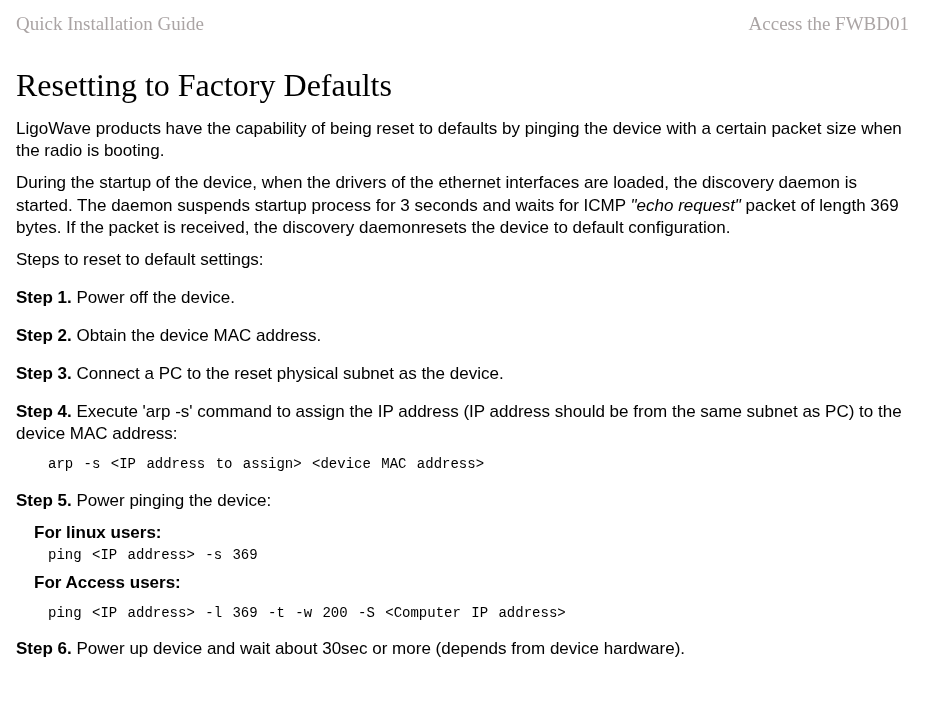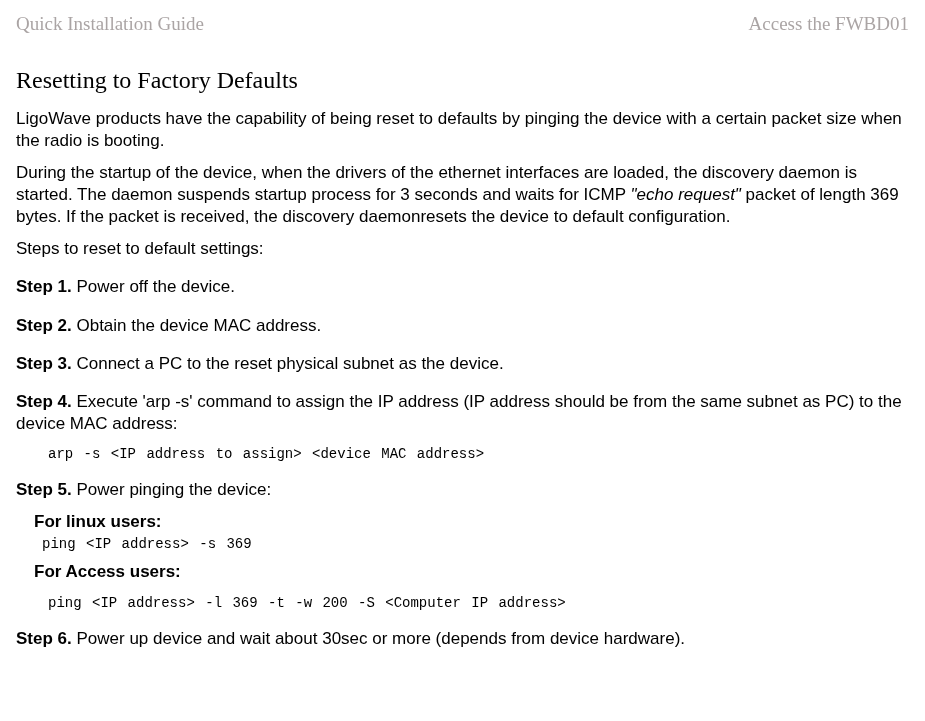--- a/index.html
+++ b/index.html
@@ -17,21 +17,21 @@
       justify-content: space-between;
       font-family: "Times New Roman", Times, serif;
       color: rgba(100, 90, 90, 0.55);
       font-size: 19px;
       margin-bottom: 28px;
       gap: 19px;
     }
     h1 {
       font-family: "Times New Roman", Times, serif;
       font-weight: normal;
-      font-size: 24px;
+      font-size: 32px;
       margin: 0 0 12px 0;
     }
     p {
       margin: 0 0 10px 0;
     }
     .italic {
       font-style: italic;
     }
     .bold {
       font-weight: bold;
@@ -87,21 +87,21 @@
 </p>
 
 <div class="code">arp -s &lt;IP address to assign&gt; &lt;device MAC address&gt;</div>
 
 <p class="step-line">
   <span class="bold">Step 5.</span><span> Power pinging the device:</span>
 </p>
 
 <div class="linux-block">
   <div class="bold">For linux users:</div>
-  <div class="code" style="margin-left:8px;">ping &lt;IP address&gt; -s 369</div>
+  <div class="code" style="margin-left:14px;">ping &lt;IP address&gt; -s 369</div>
 </div>
 
 <div class="windows-block">
   <div class="bold" style="margin-bottom:10px;">For Access users:</div>
   <div class="code" style="margin-left:14px;">ping &lt;IP address&gt; -l 369 -t -w 200 -S &lt;Computer IP address&gt;</div>
 </div>
 
 <p class="step-line">
   <span class="bold">Step 6.</span><span> Power up device and wait about 30sec or more (depends from device hardware).</span>
 </p>

